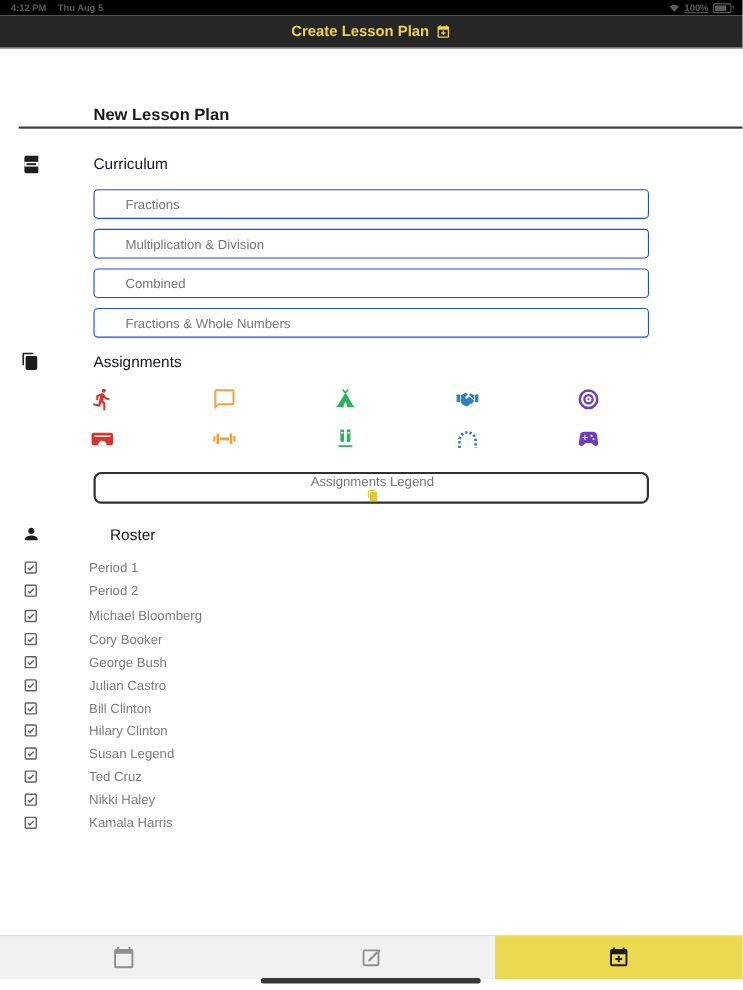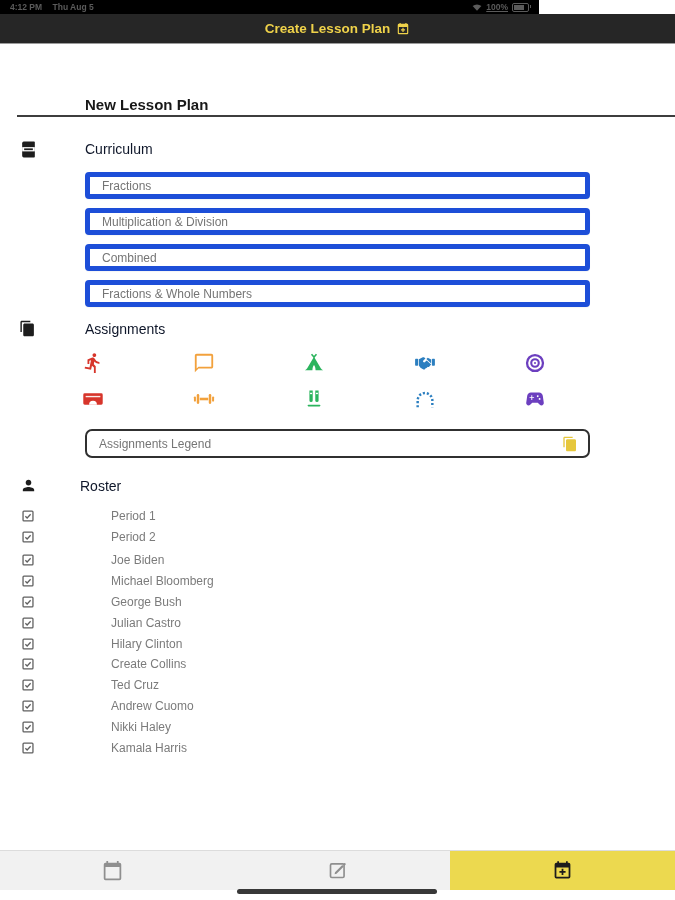--- a/index.html
+++ b/index.html
@@ -5,21 +5,21 @@
   html,body{margin:0;padding:0;}
   body{
     width:675px;height:900px;position:relative;overflow:hidden;
     background:#ffffff;
     font-family:"Liberation Sans", sans-serif;
     -webkit-font-smoothing:antialiased;
   }
   .abs{position:absolute;}
   
   .statusbar{
-    left:0;top:0;width:539px;height:14px;background:var(--status_bg,#000);
+    left:0;top:0;width:675px;height:14px;background:var(--status_bg,#000);
     display:flex;align-items:center;justify-content:space-between;
     padding:0 10px;box-sizing:border-box;
     color:#5b5b5b;font-size:8.5px;font-weight:bold;
   }
   .statusbar .left span{margin-right:8px;}
   .statusbar .right{display:flex;align-items:center;gap:4px;text-decoration:underline;}
   .wifi{width:10px;height:8px;display:inline-block;}
   .battery{width:15px;height:7px;border:1px solid #5b5b5b;border-radius:2px;position:relative;display:inline-block;}
   .battery .fill{position:absolute;left:1px;top:1px;bottom:1px;width:10px;background:#5b5b5b;}
   .battery .nub{position:absolute;right:-3px;top:1.5px;width:1.5px;height:3px;background:#5b5b5b;}
@@ -31,44 +31,44 @@
     border-bottom:1px solid #9b9b9b;
   }
   .navbar svg{width:14px;height:14px;}
   
   .heading{left:85px;top:96px;font-size:15px;font-weight:bold;color:#181818;}
   .heading-rule{left:17px;top:115px;width:658px;height:2px;background:#3d3d3d;}
   .section-icon{width:19px;height:19px;color:#1d1d1d;}
   .section-label{font-size:14px;color:#0f172a;}
   .field{
     left:85px;width:505px;height:27px;box-sizing:border-box;
-    border:5px solid #1d4ed8;border-radius:4px;background:#fff;
-    display:flex;align-items:center;padding-left:12px;
+    border:1px solid #1d4ed8;border-radius:4px;background:#fff;
+    display:flex;align-items:center;padding-left:28px;
     font-size:12px;color:#757575;
     box-shadow:0 1px 1px rgba(0,0,0,0.04);
   }
   .legend-field{
     left:85px;top:429px;width:505px;height:29px;box-sizing:border-box;
     border:2px solid #303030;border-radius:7px;background:#fff;
     display:flex;align-items:center;padding:0 10px 0 12px;
-    font-size:12px;color:#757575;
+    font-size:12px;color:#757575;flex-direction:column;
   }
   .legend-field .grow{flex:1;}
   .legend-field svg{width:16px;height:16px;}
   .icon-grid{left:82px;top:352px;width:464px;}
   .icon-row{display:flex;justify-content:space-between;height:24px;margin-bottom:12px;}
   .a-icon{width:22px;height:22px;display:inline-block;}
   .a-icon svg{width:22px;height:22px;display:block;}
   
   .roster-rows{left:0;width:675px;}
   .roster-row{height:21px;display:flex;align-items:center;}
   .students .roster-row{height:20.8px;}
   .cb{width:14px;height:14px;margin-left:21px;color:#5f5f5f;flex:none;}
   .cb svg{width:14px;height:14px;display:block;}
-  .rlabel{margin-left:76px;font-size:12px;color:#7b7b7b;white-space:nowrap;}
+  .rlabel{margin-left:46px;font-size:12px;color:#7b7b7b;white-space:nowrap;}
   .students{overflow:hidden;}
   
   .tabbar{
     left:0;top:850px;width:675px;height:40px;background:#f1f1f1;
     border-top:1px solid #dcdcdc;display:flex;box-sizing:border-box;
   }
   .tab{width:225px;display:flex;align-items:center;justify-content:center;color:#8f8f8f;}
   .tab svg{width:21px;height:21px;}
   .tab.active{background:var(--tab_active,#ECD94F);color:#1c1c1c;}
   .home-indicator{left:237px;top:889px;width:200px;height:5px;border-radius:2.5px;background:#383838;}
@@ -215,21 +215,21 @@
   <svg style="color:#E6C73C;" viewBox="0 0 24 24" fill="currentColor">
       <path d="M16 1H4c-1.1 0-2 .9-2 2v14h2V3h12V1zm3 4H8c-1.1 0-2 .9-2 2v14c0 1.1.9 2 2 2h11c1.1 0 2-.9 2-2V7c0-1.1-.9-2-2-2z"></path>
     </svg>
 </div>
 
 <div class="abs section-icon" style="left:20px;top:477px;width:17px;height:17px;">
   <svg viewBox="0 0 24 24" fill="currentColor">
       <path d="M12 12c2.21 0 4-1.79 4-4s-1.79-4-4-4-4 1.79-4 4 1.79 4 4 4zm0 2c-2.67 0-8 1.34-8 4v2h16v-2c0-2.66-5.33-4-8-4z"></path>
     </svg>
 </div>
-<div class="abs section-label" style="left:80px;top:478px;">Roster</div>
+<div class="abs section-label" style="left:100px;top:478px;">Roster</div>
 
 <div class="abs roster-rows periods" style="top:505px;">
   <div class="roster-row">
       <span class="cb">
         <svg viewBox="0 0 24 24" fill="none" stroke="currentColor">
           <rect x="3.5" y="3.5" width="17" height="17" rx="1.5" stroke-width="2.2"></rect>
           <path d="M7.5 12.5l3 3 6-6.5" stroke-width="2.2"></path>
         </svg>
       </span>
       <span class="rlabel">Period 1</span>
@@ -239,91 +239,91 @@
         <svg viewBox="0 0 24 24" fill="none" stroke="currentColor">
           <rect x="3.5" y="3.5" width="17" height="17" rx="1.5" stroke-width="2.2"></rect>
           <path d="M7.5 12.5l3 3 6-6.5" stroke-width="2.2"></path>
         </svg>
       </span>
       <span class="rlabel">Period 2</span>
     </div>
 </div>
 
 <div class="abs roster-rows students" style="top:550px;height:268px;">
-  <div class="roster-row">
-      <span class="cb">
-        <svg viewBox="0 0 24 24" fill="none" stroke="currentColor">
-          <rect x="3.5" y="3.5" width="17" height="17" rx="1.5" stroke-width="2.2"></rect>
-          <path d="M7.5 12.5l3 3 6-6.5" stroke-width="2.2"></path>
-        </svg>
-      </span>
-      <span class="rlabel">Joe Biden</span>
-    </div>
     <div class="roster-row">
       <span class="cb">
         <svg viewBox="0 0 24 24" fill="none" stroke="currentColor">
           <rect x="3.5" y="3.5" width="17" height="17" rx="1.5" stroke-width="2.2"></rect>
           <path d="M7.5 12.5l3 3 6-6.5" stroke-width="2.2"></path>
         </svg>
       </span>
       <span class="rlabel">Michael Bloomberg</span>
     </div>
     <div class="roster-row">
       <span class="cb">
         <svg viewBox="0 0 24 24" fill="none" stroke="currentColor">
           <rect x="3.5" y="3.5" width="17" height="17" rx="1.5" stroke-width="2.2"></rect>
           <path d="M7.5 12.5l3 3 6-6.5" stroke-width="2.2"></path>
         </svg>
       </span>
+      <span class="rlabel">Cory Booker</span>
+    </div>
+    <div class="roster-row">
+      <span class="cb">
+        <svg viewBox="0 0 24 24" fill="none" stroke="currentColor">
+          <rect x="3.5" y="3.5" width="17" height="17" rx="1.5" stroke-width="2.2"></rect>
+          <path d="M7.5 12.5l3 3 6-6.5" stroke-width="2.2"></path>
+        </svg>
+      </span>
       <span class="rlabel">George Bush</span>
     </div>
     <div class="roster-row">
       <span class="cb">
         <svg viewBox="0 0 24 24" fill="none" stroke="currentColor">
           <rect x="3.5" y="3.5" width="17" height="17" rx="1.5" stroke-width="2.2"></rect>
           <path d="M7.5 12.5l3 3 6-6.5" stroke-width="2.2"></path>
         </svg>
       </span>
       <span class="rlabel">Julian Castro</span>
     </div>
     <div class="roster-row">
       <span class="cb">
         <svg viewBox="0 0 24 24" fill="none" stroke="currentColor">
           <rect x="3.5" y="3.5" width="17" height="17" rx="1.5" stroke-width="2.2"></rect>
           <path d="M7.5 12.5l3 3 6-6.5" stroke-width="2.2"></path>
         </svg>
       </span>
+      <span class="rlabel">Bill Clinton</span>
+    </div>
+    <div class="roster-row">
+      <span class="cb">
+        <svg viewBox="0 0 24 24" fill="none" stroke="currentColor">
+          <rect x="3.5" y="3.5" width="17" height="17" rx="1.5" stroke-width="2.2"></rect>
+          <path d="M7.5 12.5l3 3 6-6.5" stroke-width="2.2"></path>
+        </svg>
+      </span>
       <span class="rlabel">Hilary Clinton</span>
     </div>
     <div class="roster-row">
       <span class="cb">
         <svg viewBox="0 0 24 24" fill="none" stroke="currentColor">
           <rect x="3.5" y="3.5" width="17" height="17" rx="1.5" stroke-width="2.2"></rect>
           <path d="M7.5 12.5l3 3 6-6.5" stroke-width="2.2"></path>
         </svg>
       </span>
-      <span class="rlabel">Create Collins</span>
+      <span class="rlabel">Susan Legend</span>
     </div>
     <div class="roster-row">
       <span class="cb">
         <svg viewBox="0 0 24 24" fill="none" stroke="currentColor">
           <rect x="3.5" y="3.5" width="17" height="17" rx="1.5" stroke-width="2.2"></rect>
           <path d="M7.5 12.5l3 3 6-6.5" stroke-width="2.2"></path>
         </svg>
       </span>
       <span class="rlabel">Ted Cruz</span>
-    </div>
-    <div class="roster-row">
-      <span class="cb">
-        <svg viewBox="0 0 24 24" fill="none" stroke="currentColor">
-          <rect x="3.5" y="3.5" width="17" height="17" rx="1.5" stroke-width="2.2"></rect>
-          <path d="M7.5 12.5l3 3 6-6.5" stroke-width="2.2"></path>
-        </svg>
-      </span>
-      <span class="rlabel">Andrew Cuomo</span>
     </div>
     <div class="roster-row">
       <span class="cb">
         <svg viewBox="0 0 24 24" fill="none" stroke="currentColor">
           <rect x="3.5" y="3.5" width="17" height="17" rx="1.5" stroke-width="2.2"></rect>
           <path d="M7.5 12.5l3 3 6-6.5" stroke-width="2.2"></path>
         </svg>
       </span>
       <span class="rlabel">Nikki Haley</span>
     </div>

